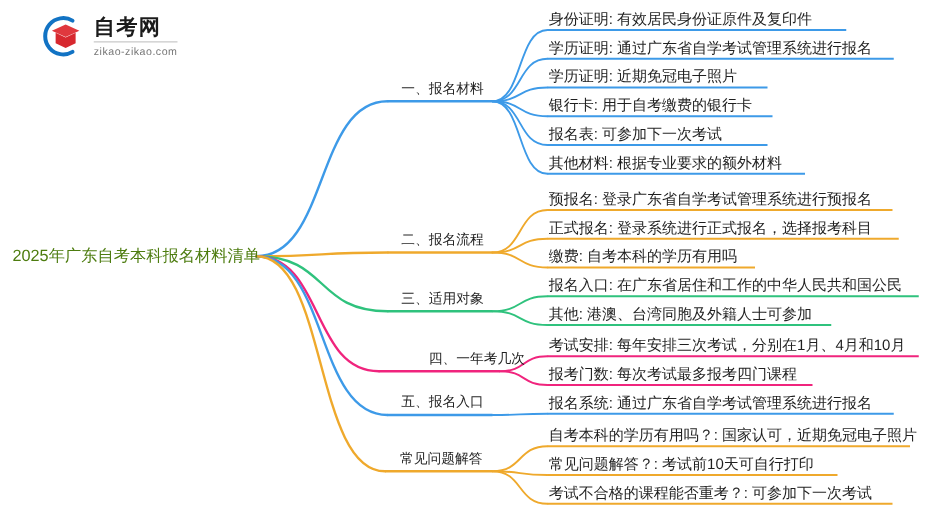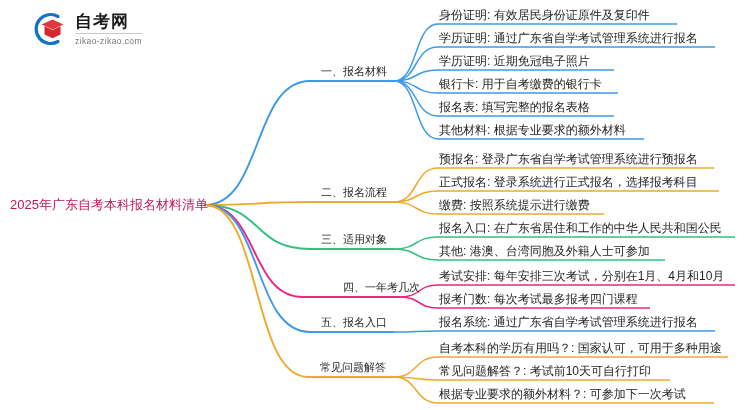--- a/index.html
+++ b/index.html
@@ -73,21 +73,21 @@
   .node {
     position: absolute;
     white-space: nowrap;
     font-size: 12.5px;
     line-height: 15px;
     color: #1f1f1f;
     padding-bottom: 2px;
   }
   .node.root {
     font-size: 13px;
-    color: #be185d;
+    color: #4d7c0f;
     padding-bottom: 0;
   }
   .node.branch {
     font-size: 11px;
     border-bottom-width: 1.6px;
     border-bottom-style: solid;
     padding-left: 2px;
     padding-right: 2px;
     text-align: center;
   }
@@ -167,33 +167,33 @@
     </div>
   </div>
 
   <div id="nodes">
       <div class="node root" style="left: 10px; top: 197px;">2025年广东自考本科报名材料清单</div>
       <div class="node branch" style="left: 310px; top: 64px; border-bottom-color: transparent; min-width: 84px;">一、报名材料</div>
       <div class="node leaf" style="left: 438px; top: 8px; border-bottom-color: transparent; min-width: 239px;">身份证明: 有效居民身份证原件及复印件</div>
       <div class="node leaf" style="left: 438px; top: 31px; border-bottom-color: transparent; min-width: 277px;">学历证明: 通过广东省自学考试管理系统进行报名</div>
       <div class="node leaf" style="left: 438px; top: 54px; border-bottom-color: transparent; min-width: 176px;">学历证明: 近期免冠电子照片</div>
       <div class="node leaf" style="left: 438px; top: 77px; border-bottom-color: transparent; min-width: 180px;">银行卡: 用于自考缴费的银行卡</div>
-      <div class="node leaf" style="left: 438px; top: 100px; border-bottom-color: transparent; min-width: 176px;">报名表: 填写完整的报名表格</div>
+      <div class="node leaf" style="left: 438px; top: 100px; border-bottom-color: transparent; min-width: 176px;">报名表: 可参加下一次考试</div>
       <div class="node leaf" style="left: 438px; top: 123px; border-bottom-color: transparent; min-width: 206px;">其他材料: 根据专业要求的额外材料</div>
       <div class="node branch" style="left: 310px; top: 185px; border-bottom-color: transparent; min-width: 84px;">二、报名流程</div>
       <div class="node leaf" style="left: 438px; top: 152px; border-bottom-color: transparent; min-width: 276px;">预报名: 登录广东省自学考试管理系统进行预报名</div>
       <div class="node leaf" style="left: 438px; top: 175px; border-bottom-color: transparent; min-width: 281px;">正式报名: 登录系统进行正式报名，选择报考科目</div>
-      <div class="node leaf" style="left: 438px; top: 198px; border-bottom-color: transparent; min-width: 166px;">缴费: 按照系统提示进行缴费</div>
+      <div class="node leaf" style="left: 438px; top: 198px; border-bottom-color: transparent; min-width: 166px;">缴费: 自考本科的学历有用吗</div>
       <div class="node branch" style="left: 310px; top: 232px; border-bottom-color: transparent; min-width: 84px;">三、适用对象</div>
       <div class="node leaf" style="left: 438px; top: 221px; border-bottom-color: transparent; min-width: 297px;">报名入口: 在广东省居住和工作的中华人民共和国公民</div>
       <div class="node leaf" style="left: 438px; top: 244px; border-bottom-color: transparent; min-width: 227px;">其他: 港澳、台湾同胞及外籍人士可参加</div>
       <div class="node branch" style="left: 303px; top: 280px; border-bottom-color: transparent; min-width: 97px; margin-left: 28px;">四、一年考几次</div>
       <div class="node leaf" style="left: 438px; top: 269px; border-bottom-color: transparent; min-width: 297px;">考试安排: 每年安排三次考试，分别在1月、4月和10月</div>
       <div class="node leaf" style="left: 438px; top: 292px; border-bottom-color: transparent; min-width: 212px;">报考门数: 每次考试最多报考四门课程</div>
       <div class="node branch" style="left: 310px; top: 315px; border-bottom-color: transparent; min-width: 84px;">五、报名入口</div>
       <div class="node leaf" style="left: 438px; top: 315px; border-bottom-color: transparent; min-width: 277px;">报名系统: 通过广东省自学考试管理系统进行报名</div>
       <div class="node branch" style="left: 308px; top: 360px; border-bottom-color: transparent; min-width: 86px;">常见问题解答</div>
-      <div class="node leaf" style="left: 438px; top: 341px; border-bottom-color: transparent; min-width: 290px;">自考本科的学历有用吗？: 国家认可，可用于多种用途</div>
+      <div class="node leaf" style="left: 438px; top: 341px; border-bottom-color: transparent; min-width: 290px;">自考本科的学历有用吗？: 国家认可，近期免冠电子照片</div>
       <div class="node leaf" style="left: 438px; top: 364px; border-bottom-color: transparent; min-width: 232px;">常见问题解答？: 考试前10天可自行打印</div>
-      <div class="node leaf" style="left: 438px; top: 387px; border-bottom-color: transparent; min-width: 276px;">根据专业要求的额外材料？: 可参加下一次考试</div>
+      <div class="node leaf" style="left: 438px; top: 387px; border-bottom-color: transparent; min-width: 276px;">考试不合格的课程能否重考？: 可参加下一次考试</div>
     </div>
 
 </div>
 
 </body></html>

